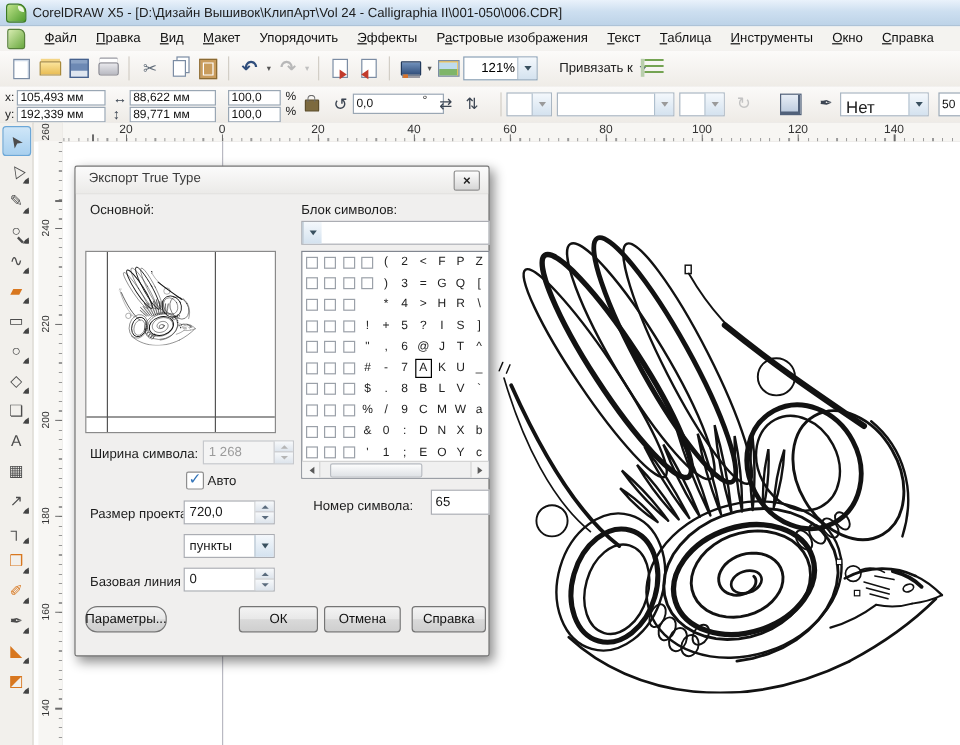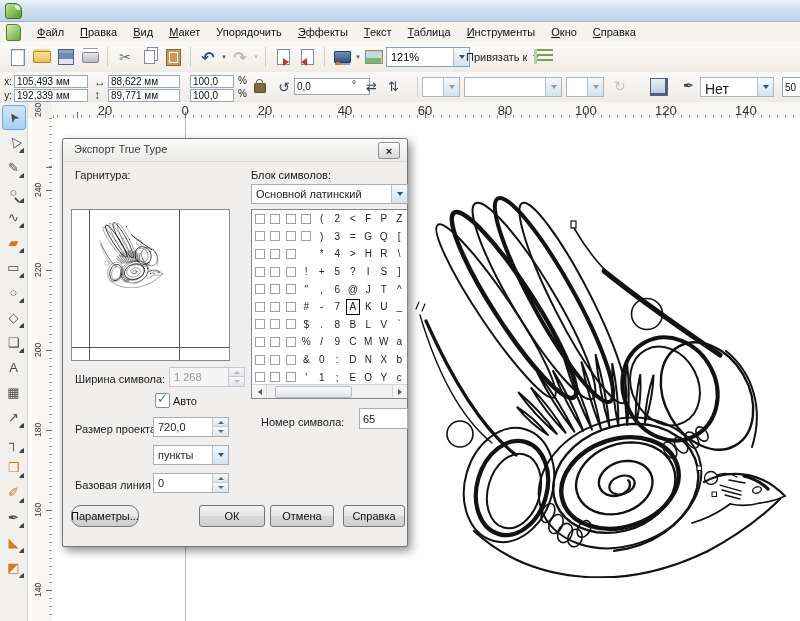--- a/index.html
+++ b/index.html
@@ -51,22 +51,22 @@
   .tb-import:before,.tb-export:before{content:"";width:11px;height:14px;background:#fff;border:1px solid #7b8ca3;}
   .tb-import:after{content:"";position:absolute;right:0;bottom:1px;width:0;height:0;
     border:4px solid transparent;border-left:6px solid #c23a2b;}
   .tb-export:after{content:"";position:absolute;left:0;bottom:1px;width:0;height:0;
     border:4px solid transparent;border-right:6px solid #c23a2b;}
   .tb-app-launcher:before{content:"";width:15px;height:10px;background:linear-gradient(#7292bd,#32507c);
     border:1px solid #223a5c;border-radius:1px;box-shadow:0 3px 0 -1px #9a9aa2;}
   .tb-app-launcher:after{content:"";position:absolute;bottom:2px;left:4px;width:4px;height:3px;background:#d8742c;}
   .tb-welcome:before{content:"";width:16px;height:12px;border:1px solid #7b8ca3;
     background:linear-gradient(#bfdcee 55%,#7fb56a 55%);box-shadow:inset -2px 2px 0 -1px #f4c75e;}
-  #zoom-combo{position:absolute;left:386px;top:5px;width:84px;height:20px;background:#fff;
-    border:1px solid #8aa0b5;display:flex;align-items:center;box-sizing:border-box;}
+  #zoom-combo{position:absolute;left:386px;top:5px;width:62px;height:20px;background:#fff;
+    border:1px solid #8aa0b5;display:flex;align-items:center;box-sizing:border-box;padding-left:10px;}
   #zoom-combo .val{flex:1;padding-left:4px;}
   .combo-btn{width:15px;height:100%;background:linear-gradient(#f4f8fc,#d4e2ef);border-left:1px solid #aebfce;
     display:flex;align-items:center;justify-content:center;}
   .tri-down{width:0;height:0;border:3px solid transparent;border-top:4px solid #39505f;margin-top:3px;}
   #snap-drop{position:absolute;left:462px;top:5px;height:20px;display:flex;align-items:center;padding:0 4px;color:#222;}
   #snap-drop .tri-down{margin-left:6px;}
   #options-lines{position:absolute;left:534px;top:7px;width:16px;height:15px;
     background:repeating-linear-gradient(to bottom,#74a352 0 2px,transparent 2px 5px);border-left:3px solid #b9ceac;}
   
   #propbar{position:absolute;left:0;top:72px;width:800px;height:30px;
@@ -83,21 +83,21 @@
   .order-ic{position:absolute;left:650px;top:6px;width:16px;height:16px;border:1px solid #51617a;
     background:linear-gradient(#e8eef6,#b9c8dc);box-shadow:inset -4px -4px 0 -2px #51617a;}
   .pen-ic{position:absolute;left:683px;top:6px;font-size:13px;color:#3c4552;}
   
   #corner{position:absolute;left:28px;top:102px;width:24px;height:16px;background:#f2f0ec;border-right:1px solid #d0cdc6;}
   #hruler{position:absolute;left:52px;top:102px;width:748px;height:16px;background:#f7f6f3;
     border-bottom:1px solid #c9c6bf;
     background-image:repeating-linear-gradient(to right,#6b6b6b 0 1px,transparent 1px 80px),
                      repeating-linear-gradient(to right,#9a9a9a 0 1px,transparent 1px 8px);
     background-size:100% 6px,100% 3px;background-repeat:repeat-x;background-position:53px bottom,5px bottom;}
-  .hnum{position:absolute;top:1px;width:20px;text-align:center;font-size:13px;color:#333;}
+  .hnum{position:absolute;top:1px;width:20px;text-align:center;font-size:10px;color:#333;}
   #vruler{position:absolute;left:32px;top:118px;width:20px;height:503px;background:#f7f6f3;
     border-right:1px solid #c9c6bf;
     background-image:repeating-linear-gradient(to bottom,#6b6b6b 0 1px,transparent 1px 80px),
                      repeating-linear-gradient(to bottom,#9a9a9a 0 1px,transparent 1px 8px);
     background-size:6px 100%,3px 100%;background-repeat:repeat-y;background-position:right 72px,right 0px;}
   .vnum{position:absolute;left:1px;width:14px;height:14px;font-size:8.5px;color:#333;
     transform:rotate(-90deg);transform-origin:center;}
   #toolbox{position:absolute;left:0;top:102px;width:28px;height:519px;background:#f2f0ec;
     border-right:1px solid #d9d6cf;display:flex;flex-direction:column;align-items:center;padding-top:3px;box-sizing:border-box;}
   .tool{width:24px;height:25px;display:flex;align-items:center;justify-content:center;position:relative;
@@ -160,31 +160,33 @@
     border:1px solid #b8bcc2;border-radius:2px;}
   .dbtn{position:absolute;height:22px;background:linear-gradient(#f4f4f4,#e8e8e8 48%,#d9d9d9 52%,#cfcfcf);
     border:1px solid #757575;border-radius:3px;display:flex;align-items:center;justify-content:center;
     font-size:11px;color:#111;box-sizing:border-box;}
 </style>
 </head>
 <body>
 
 <div id="titlebar">
   <div class="appicon"></div>
+  <span id="title-text">CorelDRAW X5 - [D:\Дизайн Вышивок\КлипАрт\Vol 24 - Calligraphia II\001-050\006.CDR]</span>
 </div>
 
 <div id="menubar">
   <div class="docicon"></div>
   <div id="menu-items" style="display:flex;">
       <span class="mi"><u>Ф</u>айл</span>
       <span class="mi"><u>П</u>равка</span>
       <span class="mi"><u>В</u>ид</span>
       <span class="mi"><u>М</u>акет</span>
       <span class="mi">Упоря<u>д</u>очить</span>
       <span class="mi"><u>Э</u>ффекты</span>
+      <span class="mi">Р<u>а</u>стровые изображения</span>
       <span class="mi"><u>Т</u>екст</span>
       <span class="mi"><u>Т</u>аблица</span>
       <span class="mi"><u>И</u>нструменты</span>
       <span class="mi"><u>О</u>кно</span>
       <span class="mi"><u>С</u>правка</span>
     </div>
 </div>
 
 <div id="toolbar">
   <div id="tb-icons">
@@ -419,25 +421,24 @@
 </svg>
 
 <div id="dialog">
   <div id="dlg-title">
     <span class="t">Экспорт True Type</span>
     <span id="dlg-close">
         <span>×</span>
       </span>
   </div>
 
-  <span class="dlbl" style="left:12px;top:30px;">Гарнитура:</span>
+  <span class="dlbl" style="left:12px;top:30px;">Основной:</span>
 
   <span class="dlbl" style="left:188px;top:30px;">Блок символов:</span>
   <div class="dcombo" style="left:188px;top:45px;width:157px;height:20px;">
-    <span class="sp">Основной латинский</span>
     <span class="combo-btn">
         <span class="tri-down"></span>
       </span>
   </div>
 
   <div id="preview">
     <span class="vl" style="left:17px;"></span>
     <span class="vl" style="left:107px;"></span>
     <span class="hl" style="top:137px;"></span>
     <svg viewBox="0 0 395 395" style="position:absolute;left:26px;top:10px;width:68px;height:68px;">

